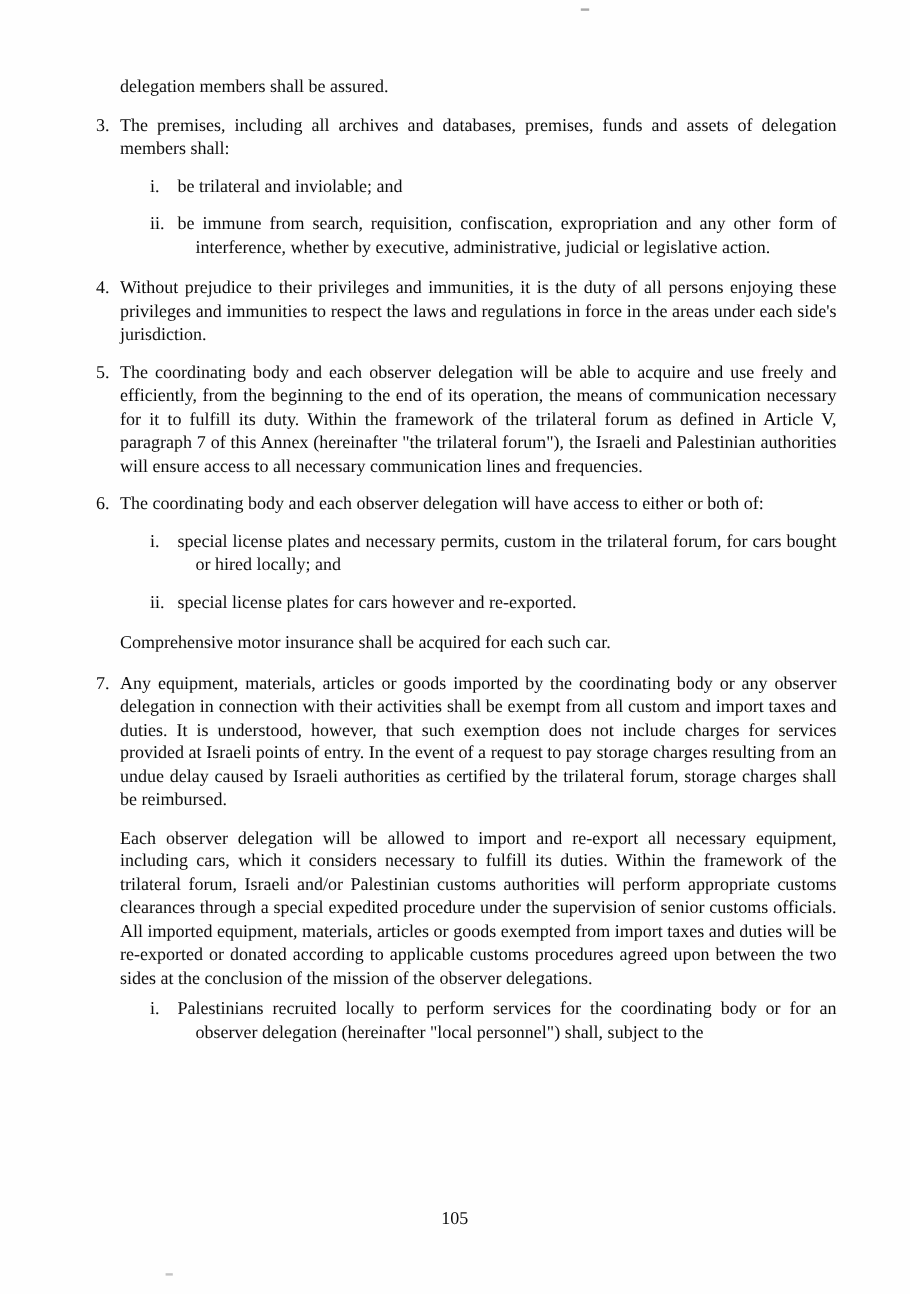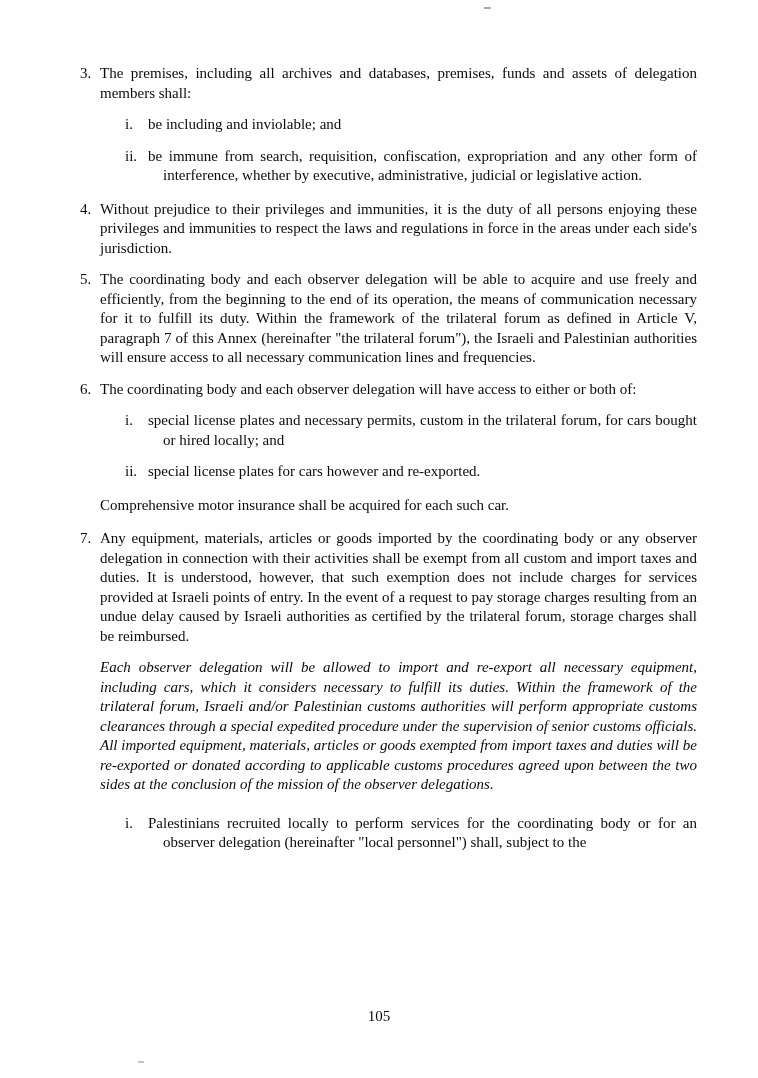--- a/index.html
+++ b/index.html
@@ -57,21 +57,21 @@
     padding-left: 15px;
     text-indent: -15px;
   }
 
   
   .para {
     margin: 0 0 13px 20px;
     text-align: justify;
   }
 
-  .gap-lg { margin-bottom: 19px; font-style: italic; }
+  .gap-lg { margin-bottom: 6px; }
   .gap-md { margin-bottom: 14px; }
 
   .pageno {
     position: absolute;
     bottom: 52px;
     left: 0;
     width: 100%;
     text-align: center;
   }
 
@@ -96,28 +96,29 @@
 </head>
 <body>
 
 <div class="page">
 
   <div class="artifact-top"></div>
   <div class="artifact-bottom"></div>
 
   <div class="content">
 
+    <p class="continuation">delegation members shall be assured.</p>
 
     <div class="item">
       <span class="num">3.</span>
       <div class="itext">The premises, including all archives and databases, premises, funds and assets of delegation members shall:</div>
     </div>
     <div class="sub">
       <span class="snum">i.</span>
-      <div class="stext">be including and inviolable; and</div>
+      <div class="stext">be trilateral and inviolable; and</div>
     </div>
     <div class="sub gap-md">
       <span class="snum">ii.</span>
       <div class="stext">be immune from search, requisition, confiscation, expropriation and any other form of interference, whether by executive, administrative, judicial or legislative action.</div>
     </div>
 
     <div class="item">
       <span class="num">4.</span>
       <div class="itext">Without prejudice to their privileges and immunities, it is the duty of all persons enjoying these privileges and immunities to respect the laws and regulations in force in the areas under each side's jurisdiction.</div>
     </div>

